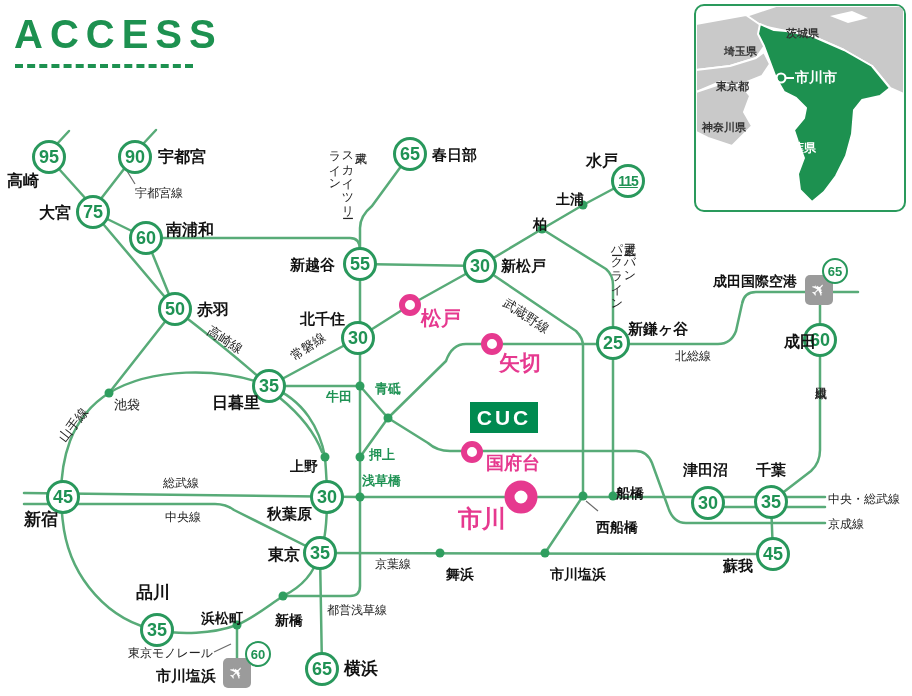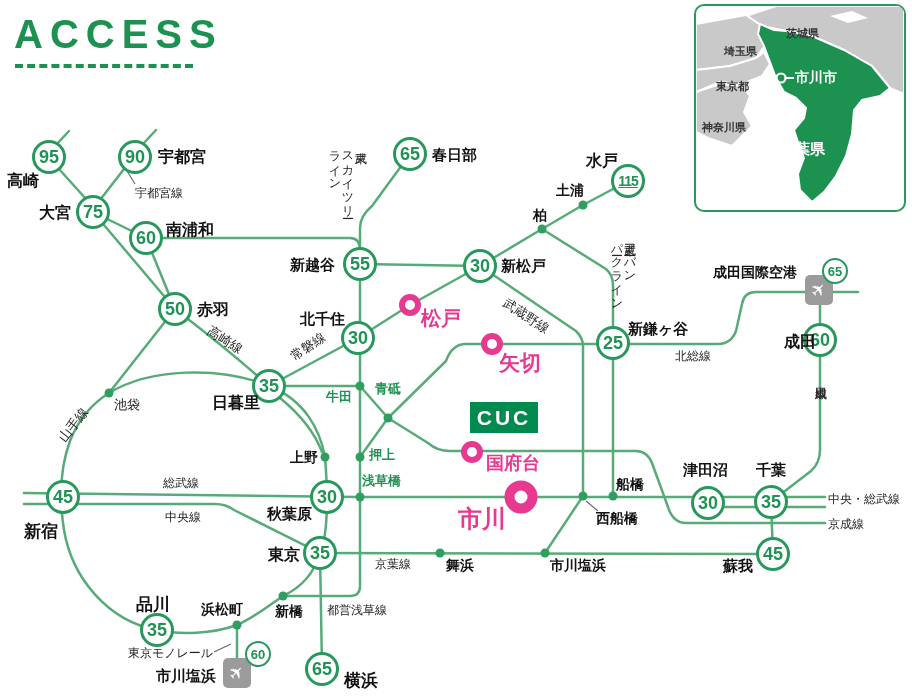--- a/index.html
+++ b/index.html
@@ -3,21 +3,21 @@
 <meta charset="utf-8">
 <style>
   html,body{margin:0;padding:0;background:#fff;}
   .stage{position:relative;width:912px;height:696px;background:#fff;overflow:hidden;
          font-family:"Liberation Sans","DejaVu Sans",sans-serif;}
   .stage svg.rails{position:absolute;left:0;top:0;}
   .title{position:absolute;left:14px;top:12px;font-size:40px;font-weight:bold;color:#1d9150;
          letter-spacing:7px;font-family:"Liberation Sans",sans-serif;}
   .title-underline{position:absolute;left:15px;top:64px;width:178px;height:0;border-bottom:4px dashed #1d9150;}
   .lbl{position:absolute;color:#121212;font-weight:bold;font-size:15px;white-space:nowrap;line-height:1.1;}
-  .b17{font-size:17px;margin-top:12px;} .b16{font-size:16px;} .b14{font-size:14px;} .b13{font-size:13px;}
+  .b17{font-size:17px;} .b16{font-size:16px;} .b14{font-size:14px;margin-top:9px;} .b13{font-size:13px;}
   .ln{position:absolute;color:#222;font-weight:normal;font-size:12px;white-space:nowrap;line-height:1.1;}
   .gn{color:#1f9254;}
   .pk{position:absolute;color:#e6398f;font-weight:bold;white-space:nowrap;}
   .rot{transform-origin:left top;}
   .vtext{position:absolute;writing-mode:vertical-rl;color:#222;font-size:12px;font-weight:normal;line-height:13px;}
   .vtext span{display:block;}
   .tc{position:absolute;width:34px;height:34px;border:3px solid #29985c;border-radius:50%;background:#fff;
       display:flex;align-items:center;justify-content:center;color:#1f9254;font-weight:bold;font-size:18px;
       transform:translate(-50%,-50%);box-sizing:border-box;}
   .tc.sm{width:26px;height:26px;border-width:2.5px;font-size:13px;}
@@ -264,16 +264,16 @@
         <path fill="#1d9150" d="M64,18 L78,24 L90,25 L116,30 L148,44 L176,60 L194,82 L184,90 L166,94 L158,104 L156,128 L150,150 L140,170 L128,186 L116,196 L104,184 L102,168 L108,152 L102,136 L98,124 L108,112 L110,102 L100,92 L88,86 L80,72 L74,56 L68,40 L62,28 Z"></path>
         <circle cx="85" cy="72" r="4.5" fill="none" stroke="#fff" stroke-width="2.2"></circle>
         <line x1="90" y1="72" x2="98" y2="72" stroke="#fff" stroke-width="2.2"></line>
       </g>
     </svg>
     <div class="ilbl" style="left:90px;top:20px">茨城県</div>
     <div class="ilbl" style="left:28px;top:38px">埼玉県</div>
     <div class="ilbl" style="left:20px;top:73px">東京都</div>
     <div class="ilbl" style="left:6px;top:114px">神奈川県</div>
     <div class="ilbl iw" style="left:99px;top:63px;font-size:14px">市川市</div>
-    <div class="ilbl iw" style="left:84px;top:134px;font-size:15px">千葉県</div>
+    <div class="ilbl iw" style="left:84px;top:134px;font-size:12px">千葉県</div>
   </div>
 
 </div>
 
 </body></html>

